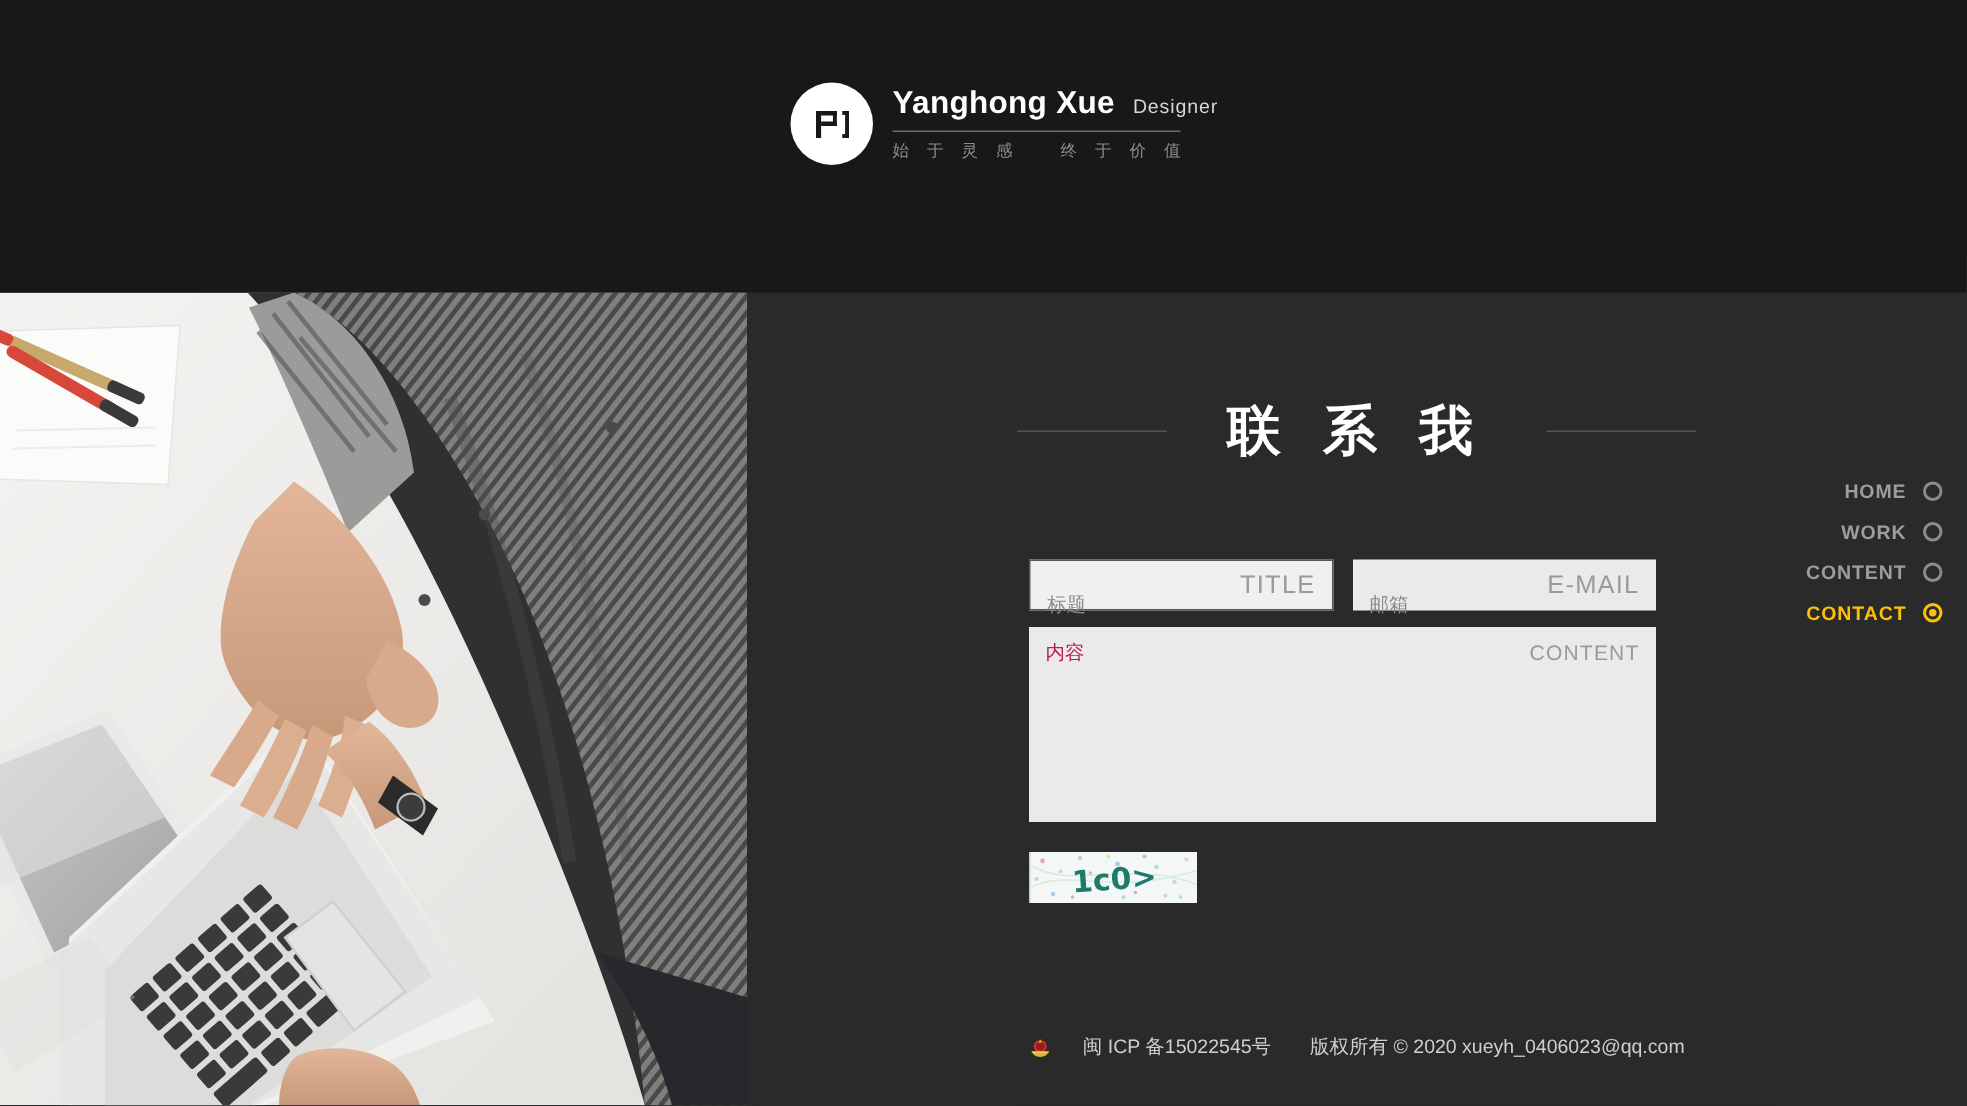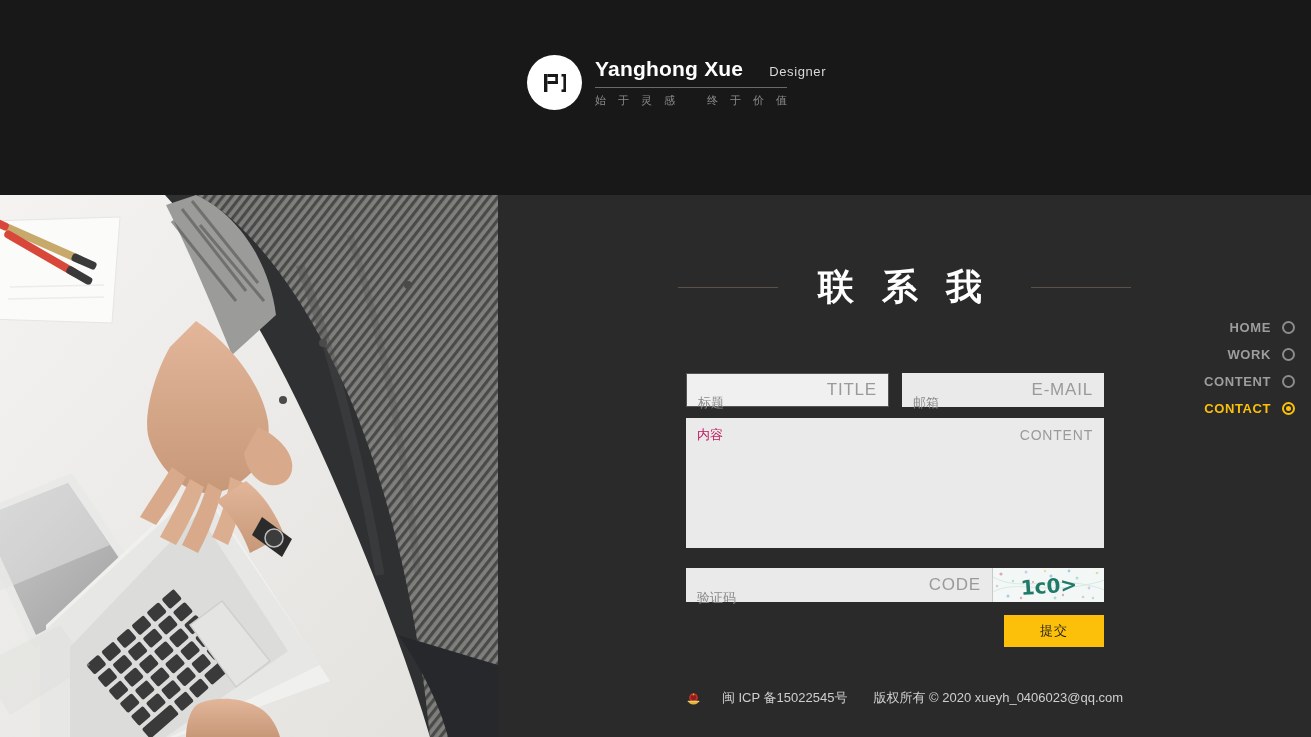--- a/index.html
+++ b/index.html
@@ -63,21 +63,21 @@
     font-size: 21px;
     font-weight: bold;
     color: #ffffff;
     letter-spacing: 0.2px;
     line-height: 24px;
   }
 
   .brand-role {
     font-size: 13px;
     color: #d8d8d8;
-    margin-left: 26px;
+    margin-left: 12px;
     letter-spacing: 0.6px;
     line-height: 24px;
   }
 
   .brand-rule {
     margin-top: 4px;
     width: 192px;
     height: 1px;
     background: #6a6a6a;
   }
@@ -558,24 +558,20 @@
           <span class="ph-en">E-MAIL</span>
         </div>
       </div>
 
       <div class="field-content">
         <span class="ph-cn">内容</span>
         <span class="ph-en">CONTENT</span>
       </div>
 
       <div class="row-code">
-        <div class="field field-code">
-          <span class="ph-cn">验证码</span>
-          <span class="ph-en">CODE</span>
-        </div>
         <div class="captcha">
           <svg width="112" height="34" viewBox="0 0 112 34">
             <rect width="112" height="34" fill="#f3f7f5"></rect>
             <g opacity="0.55">
               <circle cx="8" cy="6" r="1.6" fill="#d06a8a"></circle>
                 <circle cx="20" cy="13" r="1.2" fill="#7ec8b8"></circle>
               <circle cx="33" cy="4" r="1.5" fill="#b9a6d8"></circle>
                 <circle cx="46" cy="22" r="1.3" fill="#d8c46a"></circle>
               <circle cx="58" cy="8" r="1.6" fill="#6aa8d8"></circle>
                 <circle cx="70" cy="27" r="1.2" fill="#d06a8a"></circle>
@@ -594,23 +590,20 @@
             </g>
             <g stroke="#cfe6de" stroke-width="1" fill="none" opacity="0.8">
               <path d="M0 24 C24 10 56 30 112 12"></path>
               <path d="M0 9 C30 26 64 4 112 22"></path>
             </g>
             <text x="56" y="25" text-anchor="middle" font-family="'DejaVu Sans','Liberation Sans',sans-serif" font-size="20" font-weight="bold" fill="#1f7a6a" transform="rotate(-4 56 20)">1c0&gt;</text>
           </svg>
         </div>
       </div>
 
-      <div class="row-submit">
-        <button class="submit-btn">提交</button>
-      </div>
 
     </div>
   </div>
 
   <div class="sidenav">
     <div class="nav-item">
       <span class="nav-label">HOME</span>
       <span class="nav-dot"></span>
     </div>
     <div class="nav-item">

